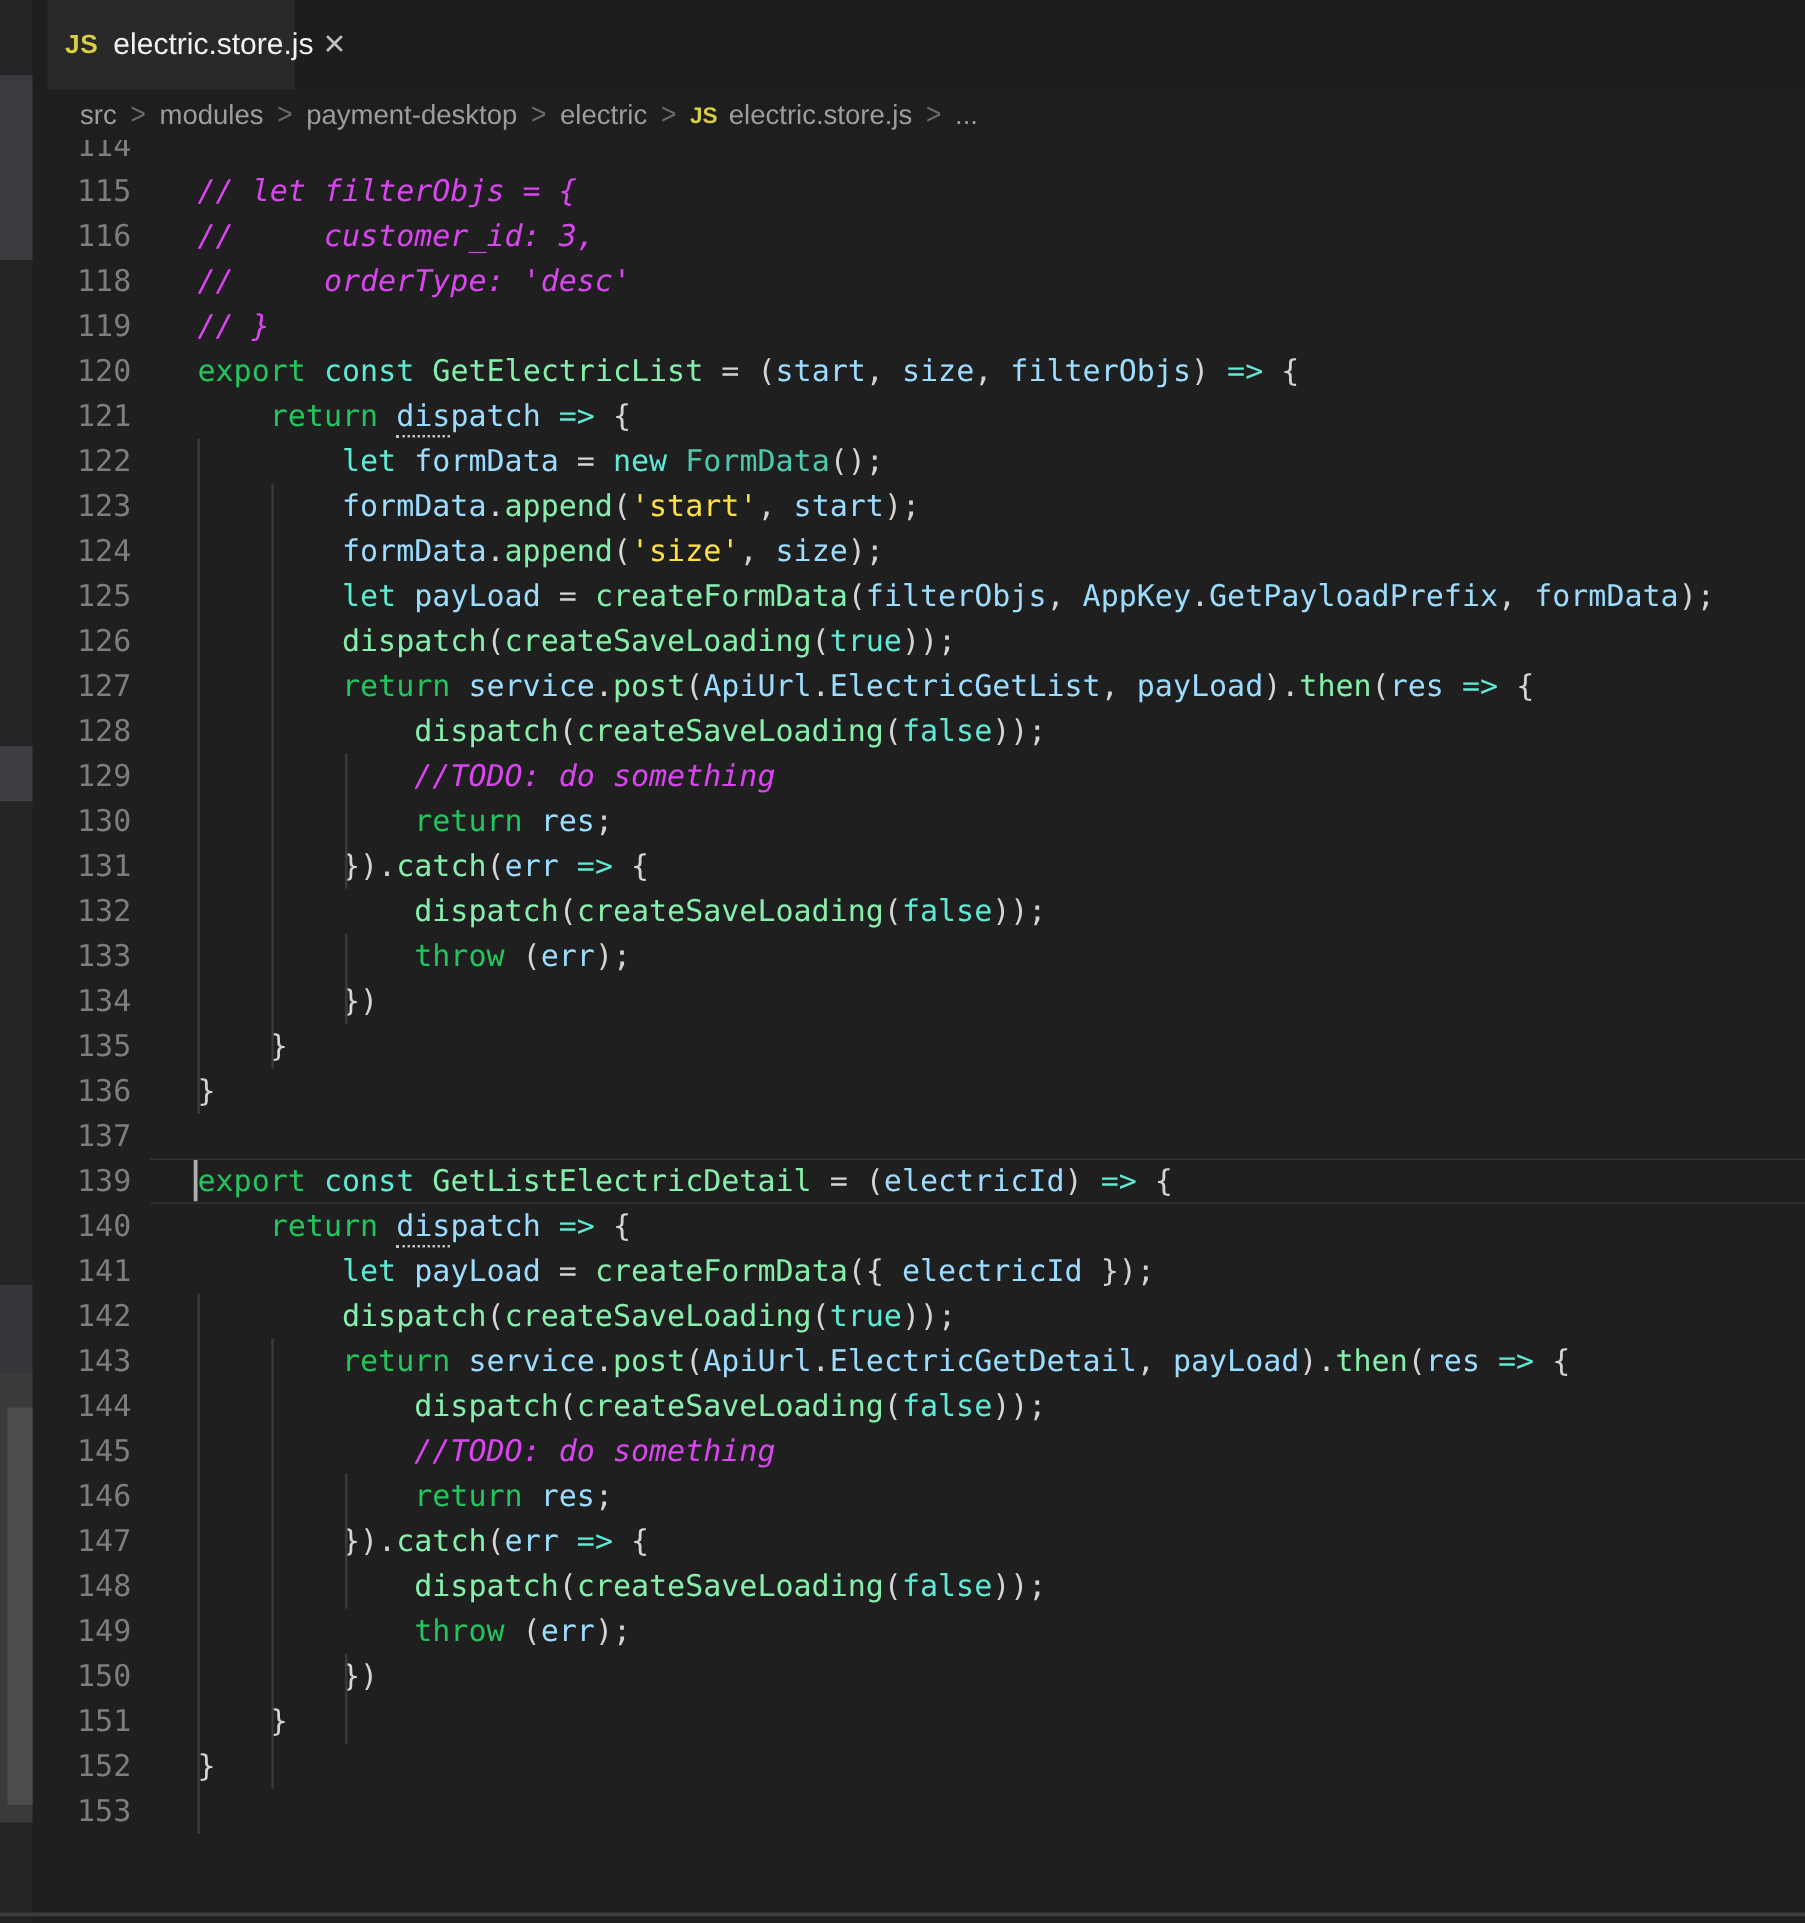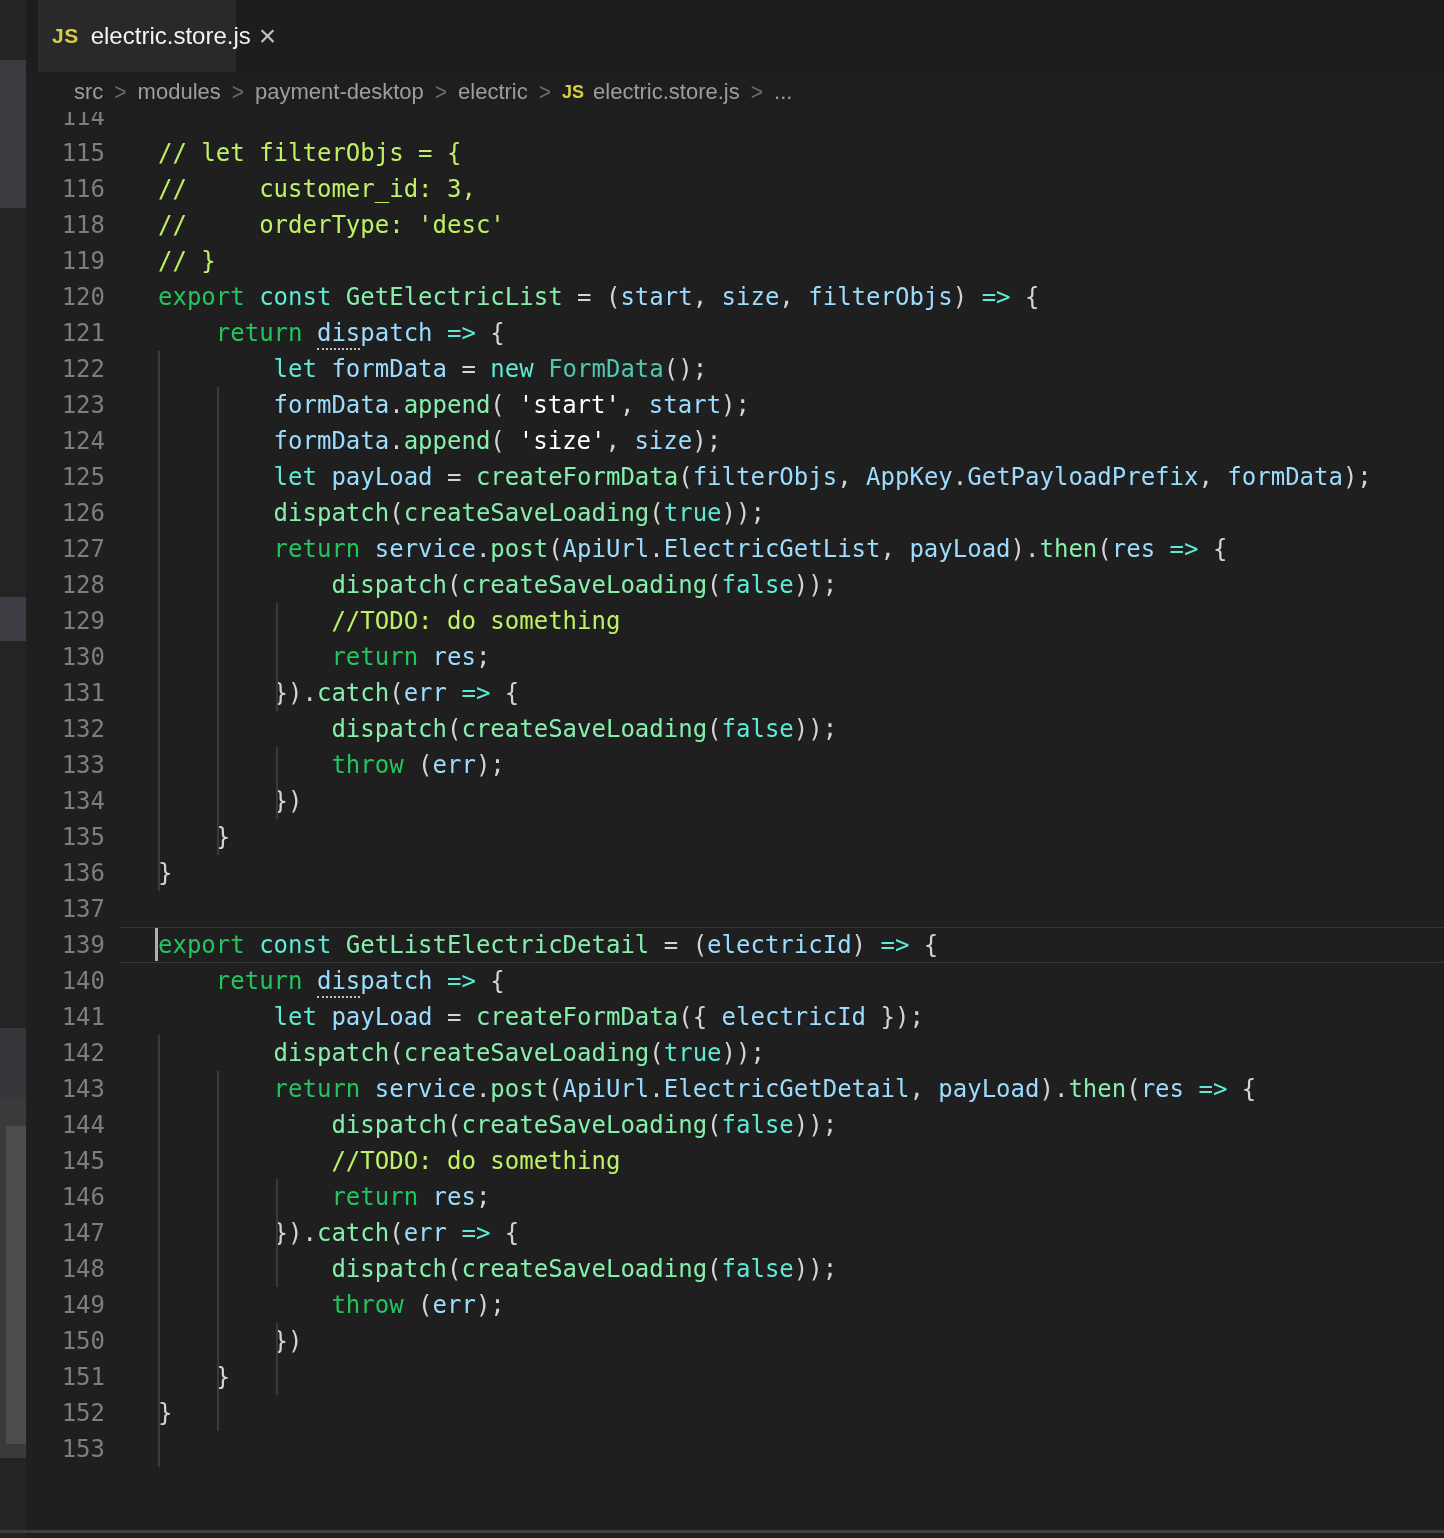--- a/index.html
+++ b/index.html
@@ -16,47 +16,47 @@
 
   
   .tabbar { position:absolute; left:26px; top:0; right:0; height:72px; background:#1d1d1e; }
   .tab { position:absolute; left:12px; top:0; width:198px; height:72px; background:#29292a;
          display:flex; align-items:center; padding:0 14px; cursor:pointer; }
   .js-badge { color:#d7ce43; font-weight:bold; font-size:21px; letter-spacing:0.5px; flex:none; }
   .tab-label { color:#f2f2f2; font-size:24px; margin-left:12px; flex:1; white-space:nowrap; }
   .tab-close { color:#c0c0c0; font-size:30px; line-height:30px; margin-left:8px; flex:none; cursor:pointer; }
 
   
-  .breadcrumb { position:absolute; left:42px; top:72px; right:0; height:40px; background:#1e1e1f;
+  .breadcrumb { position:absolute; left:32px; top:72px; right:0; height:40px; background:#1e1e1f;
                 display:flex; align-items:center; padding-left:32px; font-size:22px; color:#9d9d9d; }
   .crumb { white-space:nowrap; cursor:pointer; }
   .crumb-sep { color:#6b6b6b; margin:0 11px; font-size:21px; transform:scaleY(1.15); display:inline-block; }
   .crumb-js { color:#d7ce43; font-weight:bold; font-size:18px; margin-right:9px; }
 
   
   .editor { position:absolute; left:0; top:112px; right:0; bottom:0; background:#1f1f1f; overflow:hidden; }
   .lines { position:absolute; left:0; top:-13px; right:0; height:1440px; }
   .row { position:relative; height:36px; display:flex; width:100%; }
   .gutter { flex:none; width:105px; text-align:right; color:#7e7e7e;
             font:24px/36px "DejaVu Sans Mono", monospace; }
   .code { position:relative; margin-left:53px; white-space:pre;
           font:24px/36px "DejaVu Sans Mono", monospace; color:#d4d4d4; }
   .row.current::after { content:""; position:absolute; left:120px; right:0; top:0; bottom:0;
           border-top:1px solid #343436; border-bottom:1px solid #343436; pointer-events:none; }
   .cursor { position:absolute; left:-3px; top:1px; width:3px; height:33px; background:#aeaeae; }
 
   .tok { white-space:pre; }
-  .cm  { color:#bef264; }
+  .cm  { color:#d946ef;font-style:italic; }
   .k1  { color:#22c55e;margin-top:40px; }
   .k2  { color:#5eead4; }
   .fn  { color:#86efac; }
   .v   { color:#9CDCFE; }
   .cls { color:#4EC9B0; }
   .p   { color:#D4D4D4; }
-  .str { color:#ffffff;margin-left:14px; }
+  .str { color:#fde047; }
   .dotted { border-bottom:2px dotted #c2c2c2; padding-bottom:1px; }
 
   .guide { position:absolute; width:2px; background:#3a3a3a; }
 
   .bottom-line { position:absolute; left:0; top:1530px; width:100%; height:3px; background:#3e3e40; z-index:7; }
 </style>
 </head>
 <body>
 
 <div class="strip">

